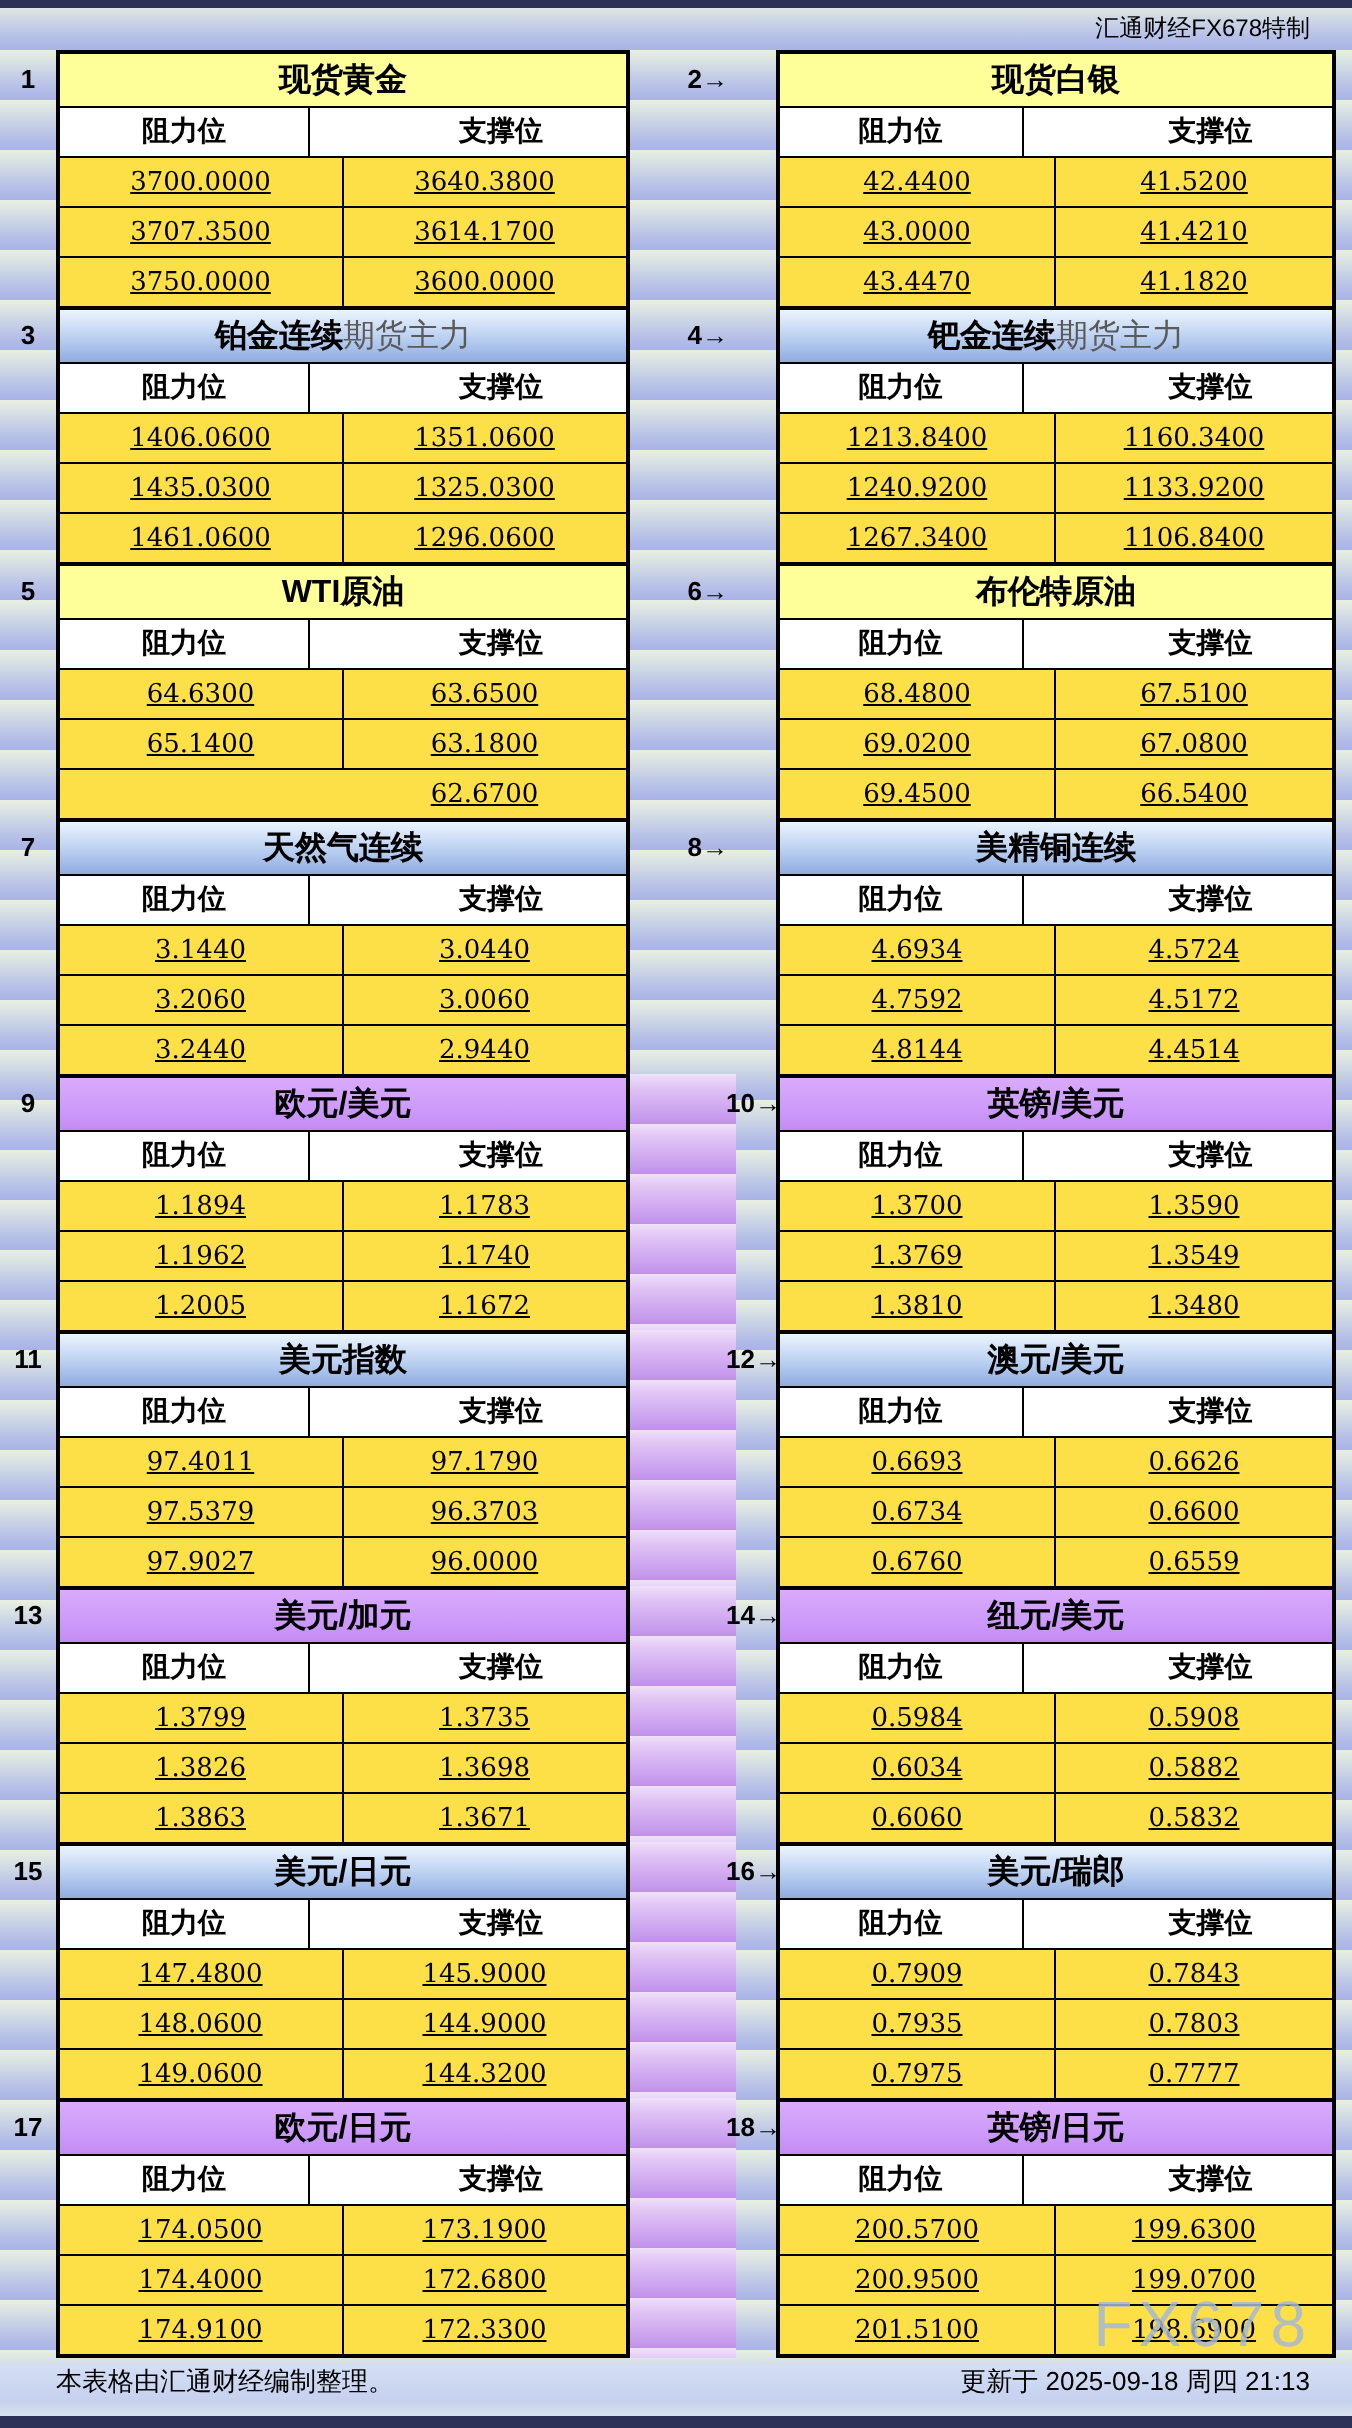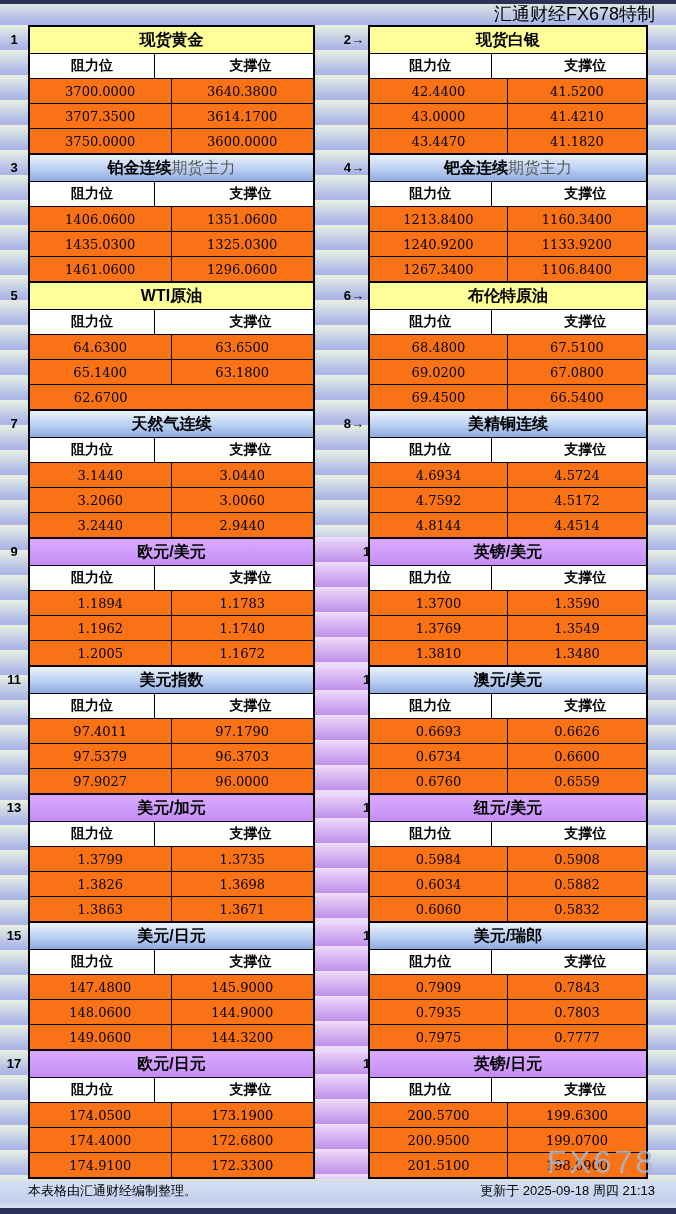--- a/index.html
+++ b/index.html
@@ -5,47 +5,47 @@
   html,body{margin:0;padding:0;}
   body{
     width:676px;height:1214px;position:relative;overflow:hidden;
     font-family:"Liberation Sans", sans-serif;color:#000;
     background:repeating-linear-gradient(180deg,
       #e9efe1 0px,#dde6e3 4px,#b7c1e7 18px,#a8b2e6 25px);
   }
   .top-strip{position:absolute;top:0;left:0;right:0;height:4px;background:#2c3157;}
   .bottom-strip{position:absolute;bottom:0;left:0;right:0;height:7px;background:#2c3157;}
   .credit-band{position:absolute;top:4px;left:0;right:0;height:37px;line-height:21px;
-    text-align:right;padding-right:21px;box-sizing:border-box;font-size:18px;padding-left:48px;}
+    text-align:right;padding-right:21px;box-sizing:border-box;font-size:12px;padding-left:48px;}
   #groups{position:absolute;top:25px;left:0;width:676px;}
   .group{display:flex;align-items:stretch;}
   .group + .group{margin-top:-2px;}
   .rownum{width:28px;flex:0 0 28px;}
   .rownum span{display:block;margin-top:2px;height:26px;line-height:26px;
     text-align:center;font-weight:bold;font-size:13px;}
   .gutter{width:53px;flex:0 0 53px;box-sizing:border-box;}
   .gutter span{display:block;margin-top:2px;height:26px;line-height:26px;
     text-align:right;padding-right:4px;font-weight:bold;font-size:13px;}
   .gutter.purple{background:repeating-linear-gradient(180deg,
       #efe1fa 0px,#e2c6f5 6px,#cba2ef 19px,#c090ea 25px);padding-left:48px;}
   .panel{border:2px solid #000;box-sizing:border-box;background:#fff;}
   .pl{width:287px;flex:0 0 287px;}
-  .pr{width:280px;flex:0 0 280px;}
+  .pr{width:280px;flex:0 0 280px;margin-left:20px;}
   .p-title{display:flex;justify-content:center;align-items:center;height:26px;
     border-bottom:1px solid #000;font-size:16px;font-weight:bold;white-space:nowrap;}
   .p-title.yellow{background:#ffff99;text-align:center;}
   .p-title.blue{background:linear-gradient(180deg,#ecf4fd 0%,#b9cff1 55%,#8fabdf 100%);}
   .p-title.purple{background:linear-gradient(180deg,#d9abfa 0%,#cc99fb 65%,#c38bf0 100%);}
   .t-light{font-weight:normal;color:#5a5a5a;}
   .p-head{display:flex;height:24px;border-bottom:1px solid #000;background:#fff;gap:33px;}
   .ph-cell{width:50%;display:flex;align-items:center;justify-content:center;
     font-size:14px;font-weight:bold;border-right:1px solid #000;box-sizing:border-box;}
   .ph-cell.last{border-right:none;}
-  .p-row{display:flex;height:24px;border-bottom:1px solid #000;background:#f97316;}
-  .p-row.lastrow{border-bottom:none;}
+  .p-row{display:flex;height:24px;border-bottom:1px solid #000;background:#fde047;text-decoration:underline;}
+  .p-row.lastrow{border-bottom:none;justify-content:flex-end;}
   .pd-cell{width:50%;display:flex;align-items:center;justify-content:center;
     font-family:"DejaVu Serif", serif;font-size:13px;
     border-right:1px solid #000;box-sizing:border-box;white-space:nowrap;}
   .pd-cell.last{border-right:none;}
   .footer-band{position:absolute;top:1182px;left:0;right:0;height:26px;
     display:flex;justify-content:space-between;align-items:flex-start;
     padding:0 21px 0 28px;box-sizing:border-box;font-size:13px;z-index:3;
     background:linear-gradient(180deg,#d4def4 0%,#c5d1ee 70%,#d9e3ef 100%);}
   .watermark{position:absolute;top:1144px;right:20px;z-index:5;
     font-size:32px;letter-spacing:3px;color:rgba(164,183,214,0.85);pointer-events:none;margin-left:12px;}

